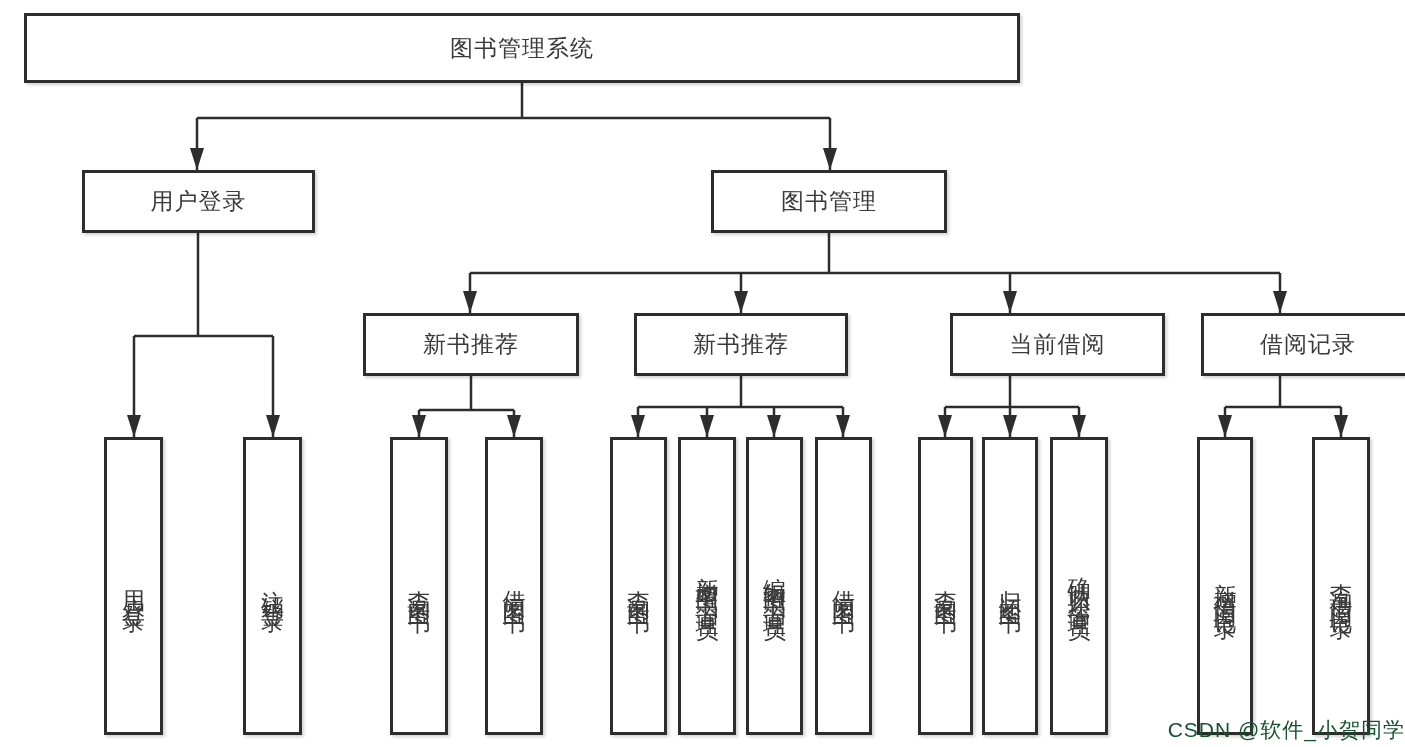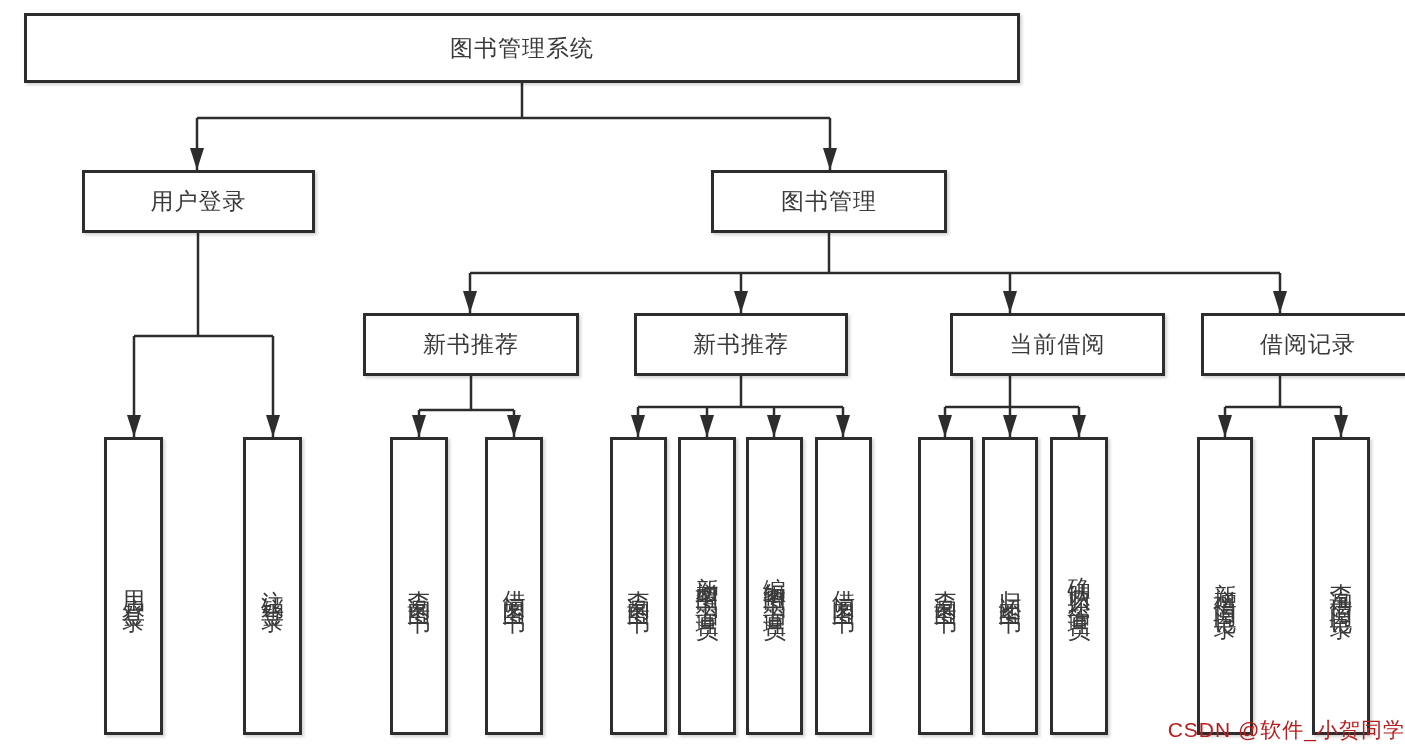--- a/index.html
+++ b/index.html
@@ -44,21 +44,21 @@
     line-height: 1;
   }
   .v-node.long span {
     letter-spacing: 6px;
   }
   .watermark {
     position: absolute;
     top: 716px;
     right: 0px;
     font-size: 21px;
-    color: #b91c1c;
+    color: #14532d;
     letter-spacing: 1px;
     white-space: nowrap;
     z-index: 5;
   }
 </style>
 </head>
 <body>
 
 <div id="canvas">
 

